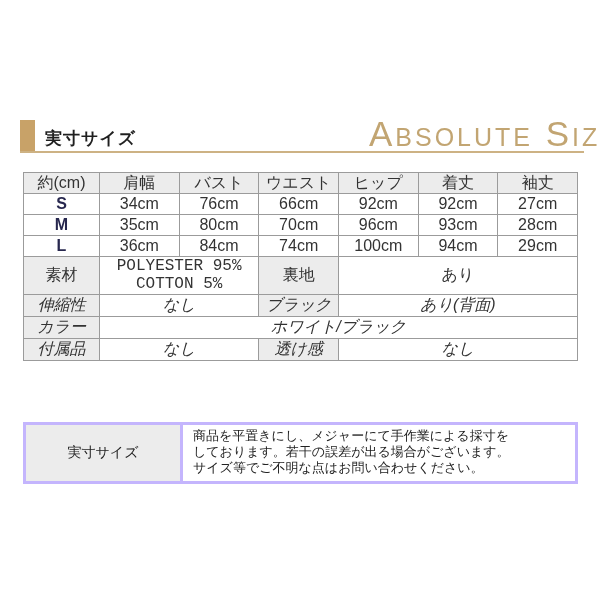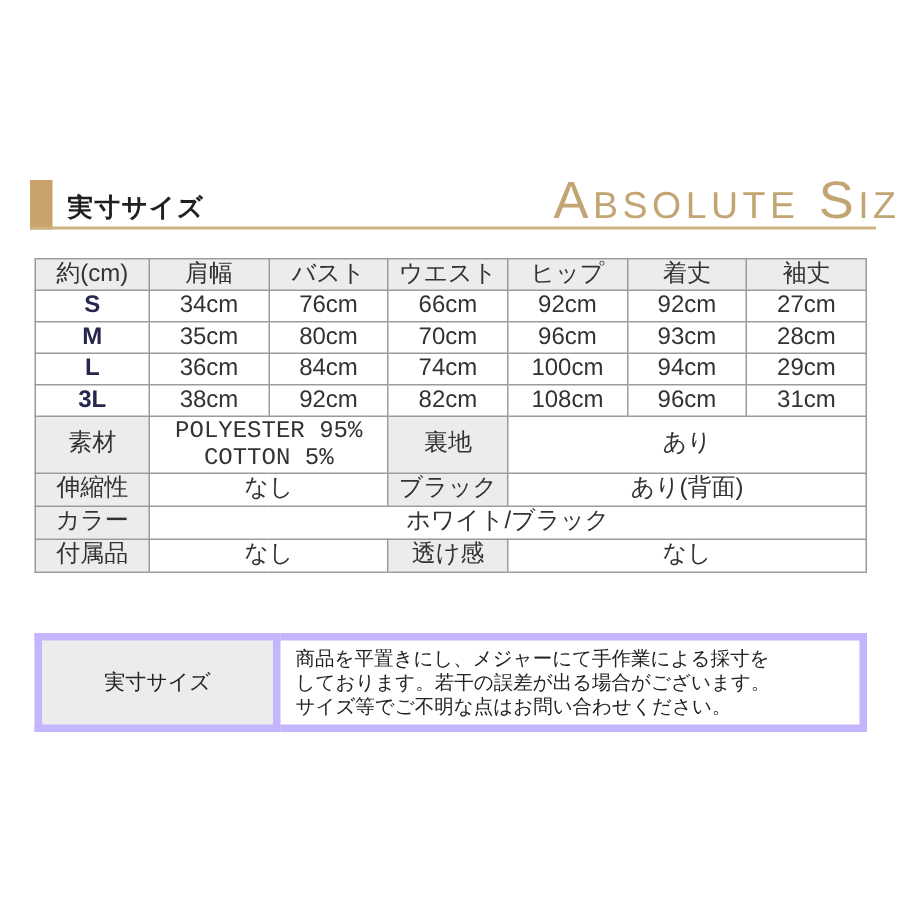--- a/index.html
+++ b/index.html
@@ -56,30 +56,30 @@
     color:#333;
   }
   .size-table td.size-label {
     font-weight:bold;
     color:#27274e;
   }
   .size-table td.spec-label {
     background:#ececec;
   }
   .size-table tr.spec-row-tall td { height:36px;margin-left:23px; }
-  .size-table tr.spec-row td { height:21px; }
+  .size-table tr.spec-row td { height:21px;font-style:italic; }
   .size-table td.multiline { white-space:pre-line;font-family:Liberation Mono, monospace; }
   
   .note-table {
     position:absolute; left:23px; top:422px;
     width:555px; height:62px;
     border-collapse:collapse;
     color:#222;
   }
-  .note-table td { border:5px solid #c4b5fd; }
+  .note-table td { border:3px solid #c4b5fd;font-family:Liberation Mono, monospace; }
   .note-label {
     width:152px;
     background:#ececec;
     text-align:center;
     font-size:14px;
   }
   .note-text {
     font-size:13px;
     line-height:16px;
     padding:4px 4px 4px 10px;
@@ -140,29 +140,20 @@
       </tr>
       <tr>
         <td class="size-label">L</td>
         <td>36cm</td>
         <td>84cm</td>
         <td>74cm</td>
         <td>100cm</td>
         <td>94cm</td>
         <td>29cm</td>
       </tr>
-      <tr>
-        <td class="size-label">3L</td>
-        <td>38cm</td>
-        <td>92cm</td>
-        <td>82cm</td>
-        <td>108cm</td>
-        <td>96cm</td>
-        <td>31cm</td>
-      </tr>
 
       <tr class="spec-row-tall">
         <td class="spec-label">素材</td>
         <td colspan="2" class="multiline">POLYESTER 95%
 COTTON 5%</td>
         <td class="spec-label">裏地</td>
         <td colspan="3">あり</td>
       </tr>
       <tr class="spec-row">
         <td class="spec-label">伸縮性</td>

